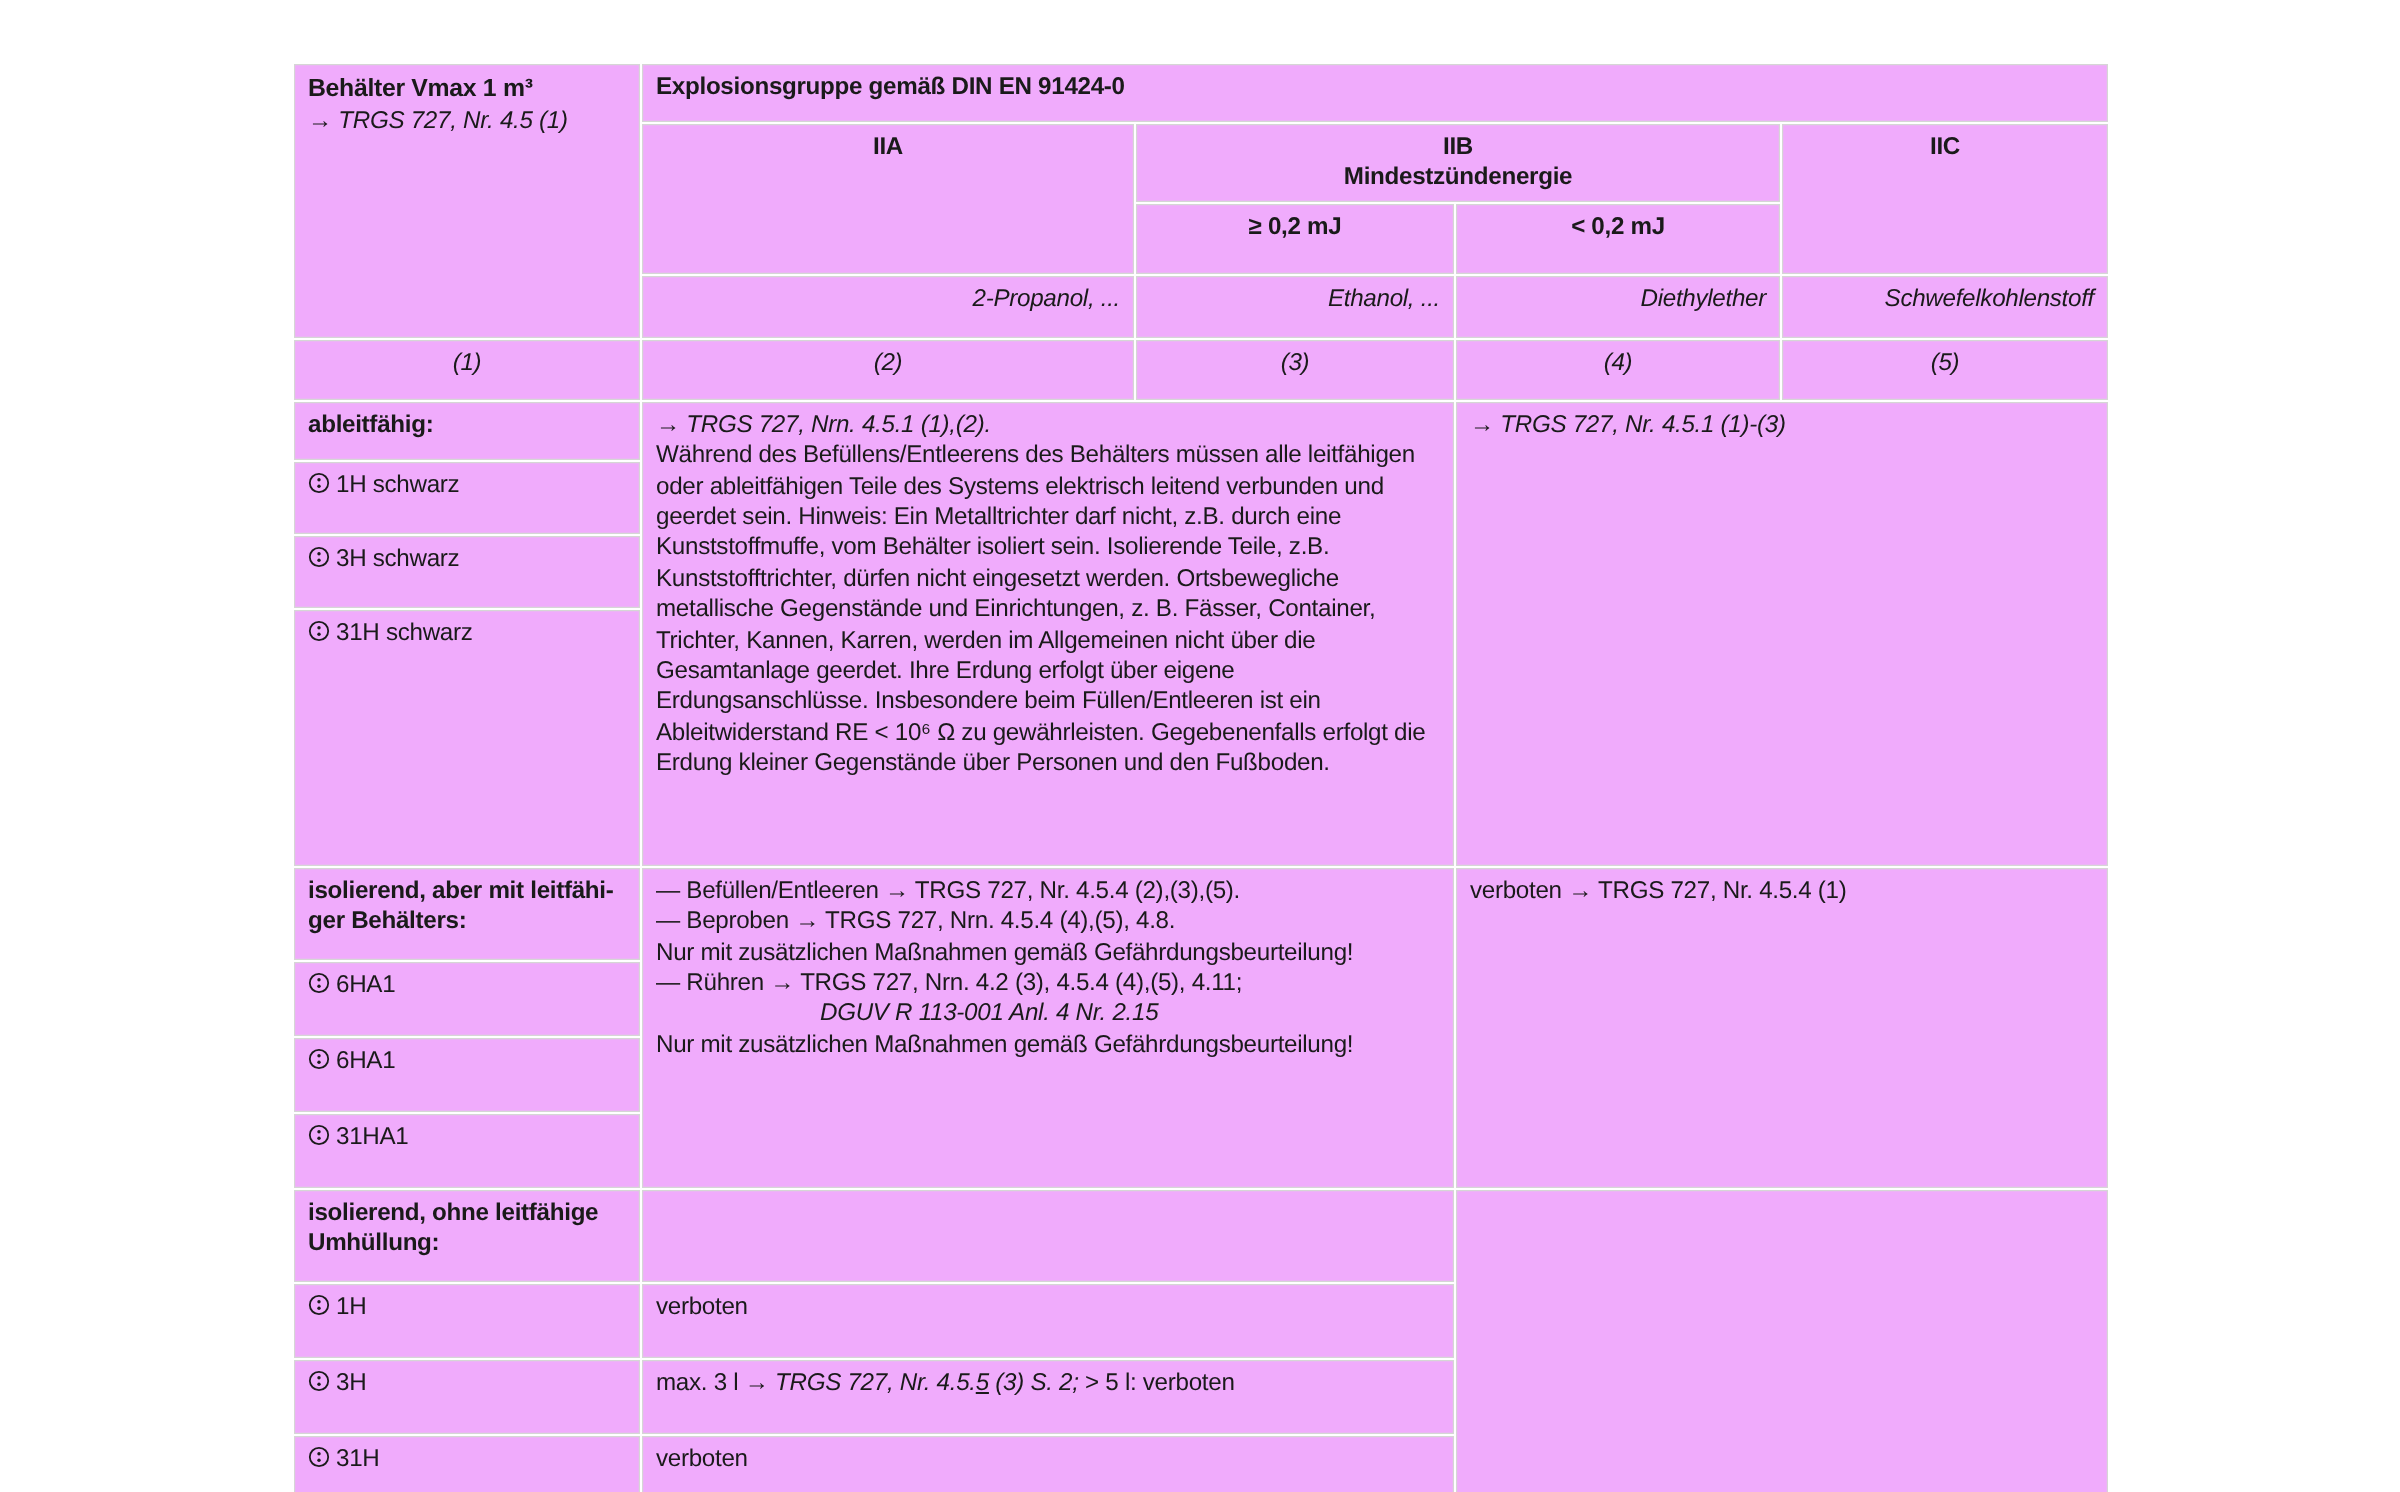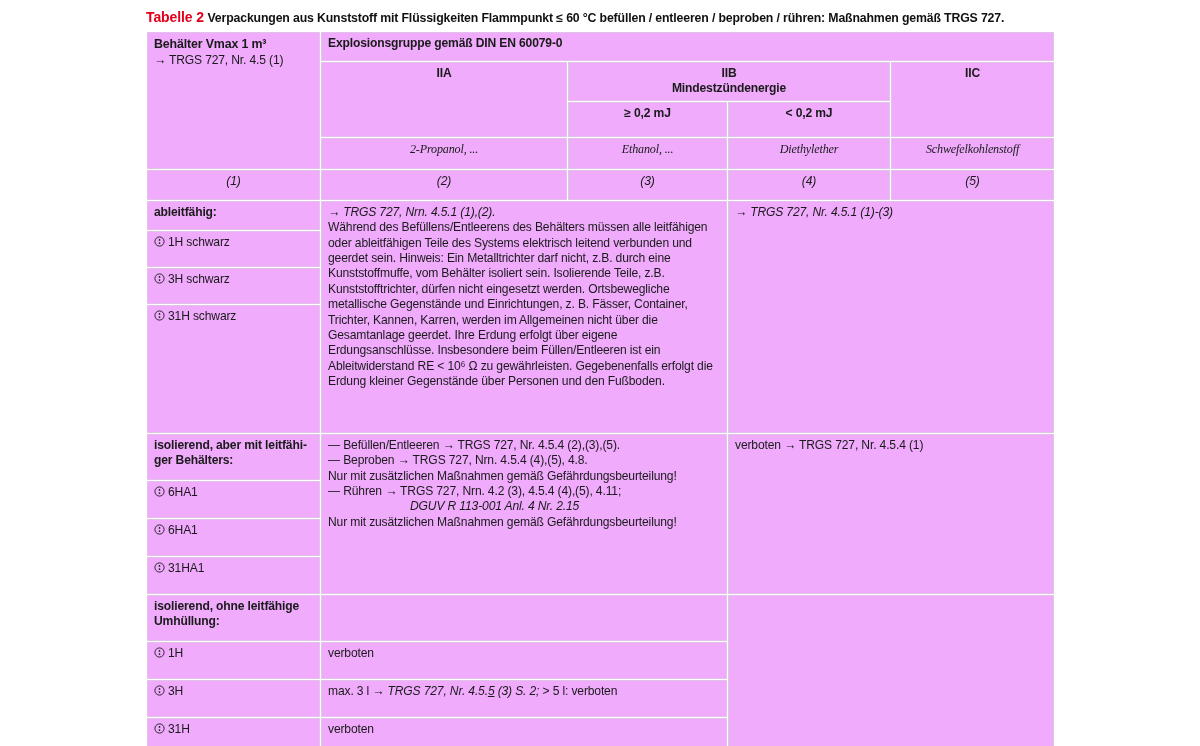--- a/index.html
+++ b/index.html
@@ -77,31 +77,31 @@
     font-weight: bold;
     font-size: 12.4px;
   }
   .hdr-grp {
     font-weight: bold;
     text-align: center;
     font-size: 12.4px;
   }
   .sub-ital {
     font-style: italic;
-    text-align: center;
+    text-align: right;
     font-size: 12.1px;
-    font-family: Liberation Serif, serif;
   }
 
   .corner-title {
     font-weight: bold;
     font-size: 12.4px;
     line-height: 16px;
   }
   .corner-sub {
+    font-style: italic;
     font-size: 12.1px;
     line-height: 16px;
     white-space: nowrap;
   }
 
   .rowlabel {
     font-weight: bold;
     font-size: 12.2px;
     line-height: 15.4px;
   }
@@ -126,41 +126,37 @@
   }
   .body-txt .it { font-style: italic; }
   .indent-dg { display:inline-block; width: 82px; }
   .u { text-decoration: underline; }
 </style>
 </head>
 <body>
 
 <div class="page">
 
-  <div class="caption">
-    <span class="cap-label">Tabelle 2</span>
-    <span class="cap-text">Verpackungen aus Kunststoff mit Flüssigkeiten Flammpunkt ≤ 60 °C befüllen / entleeren / beproben / rühren: Maßnahmen gemäß TRGS 727.</span>
-  </div>
 
   <table class="t2">
     <colgroup>
       <col style="width:174px">
       <col style="width:247px">
       <col style="width:160px">
       <col style="width:163px">
       <col style="width:164px">
     </colgroup>
     <tbody>
 
       <tr>
         <td rowspan="4" style="height:118px">
           <div class="corner-title">Behälter Vmax 1 m³</div>
           <div class="corner-sub">→ TRGS 727, Nr. 4.5 (1)</div>
         </td>
-        <td colspan="4" class="hdr-main" style="height:21px">Explosionsgruppe gemäß DIN EN 60079-0</td>
+        <td colspan="4" class="hdr-main" style="height:21px">Explosionsgruppe gemäß DIN EN 91424-0</td>
       </tr>
 
       <tr>
         <td rowspan="2" class="hdr-grp vmid" style="height:47px">
           <span>IIA</span>
         </td>
         <td colspan="2" class="hdr-grp vmid">
           <div>IIB</div>
           <div>Mindestzündenergie</div>
         </td>

